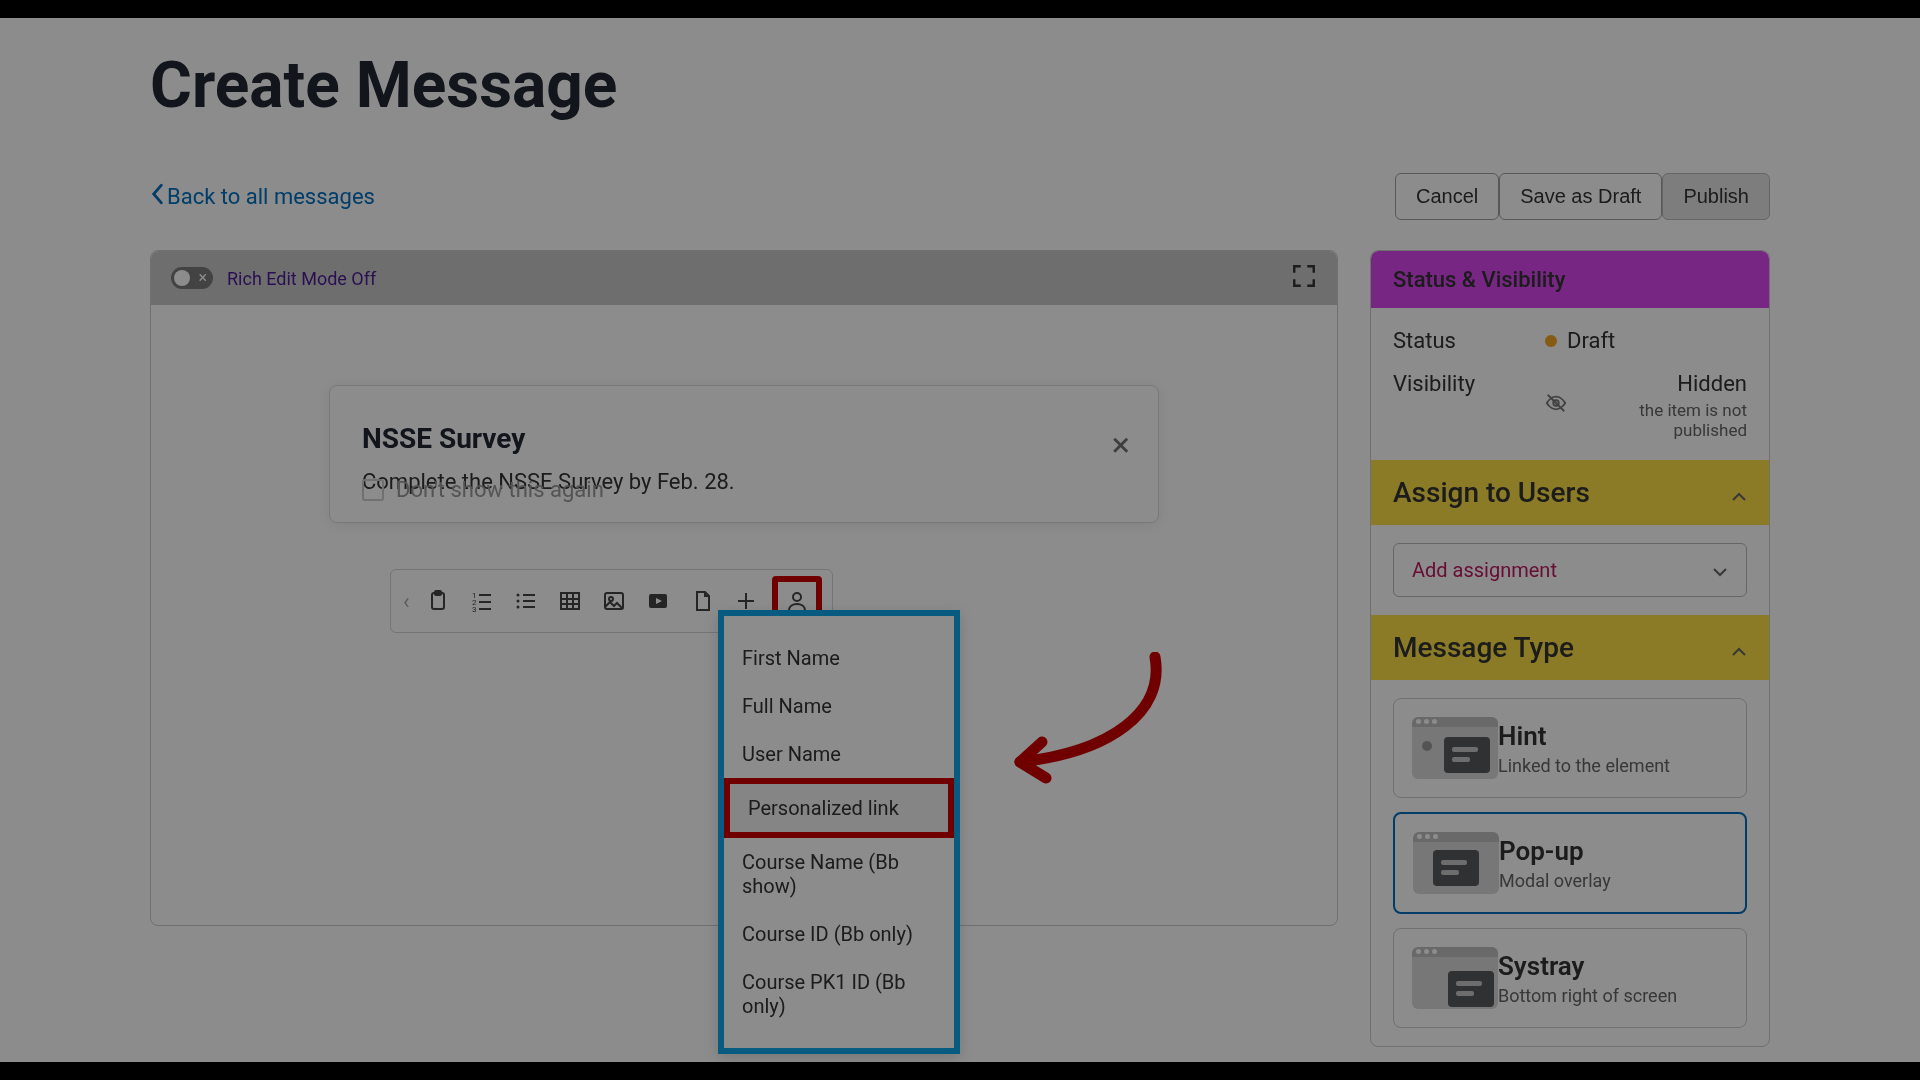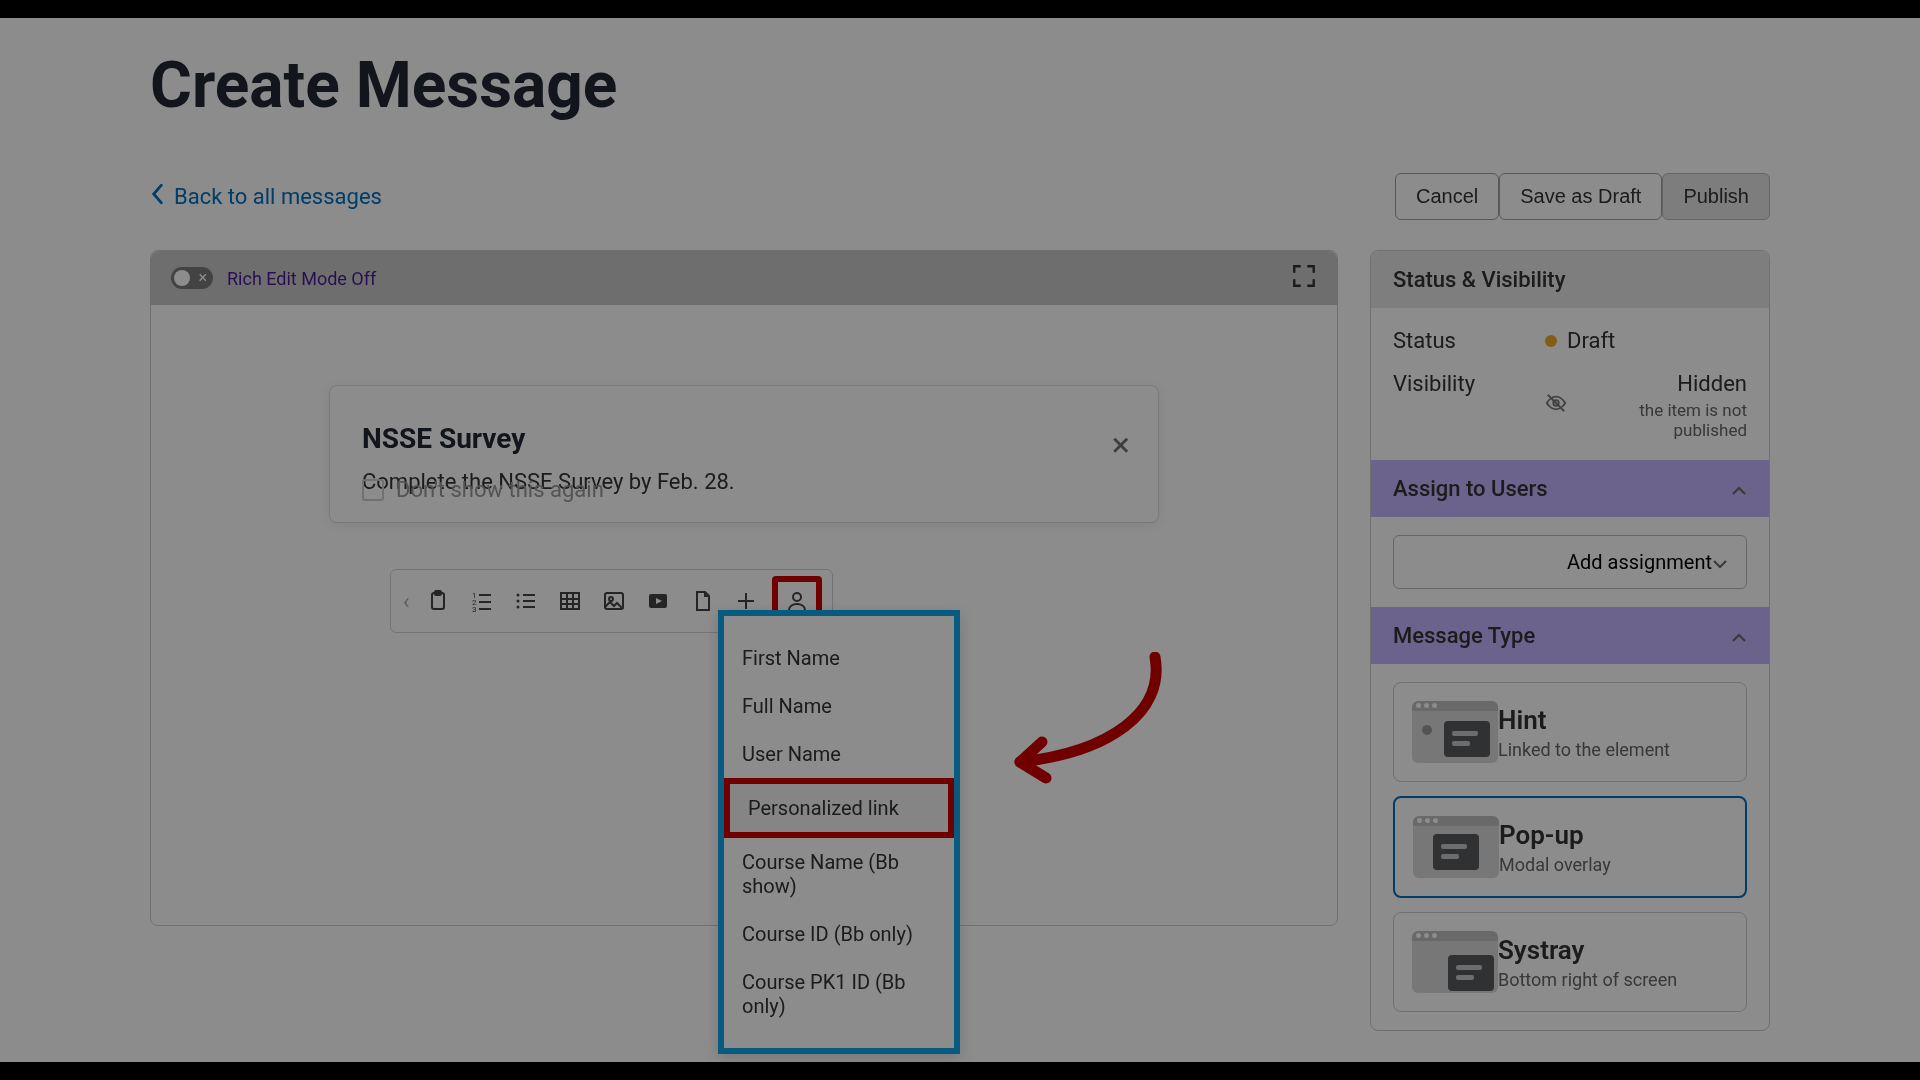--- a/index.html
+++ b/index.html
@@ -5,21 +5,21 @@
   * { box-sizing: border-box; margin: 0; padding: 0; }
   body { font-family: -apple-system, BlinkMacSystemFont, "Segoe UI", Roboto, sans-serif; background: #fff; width: 1920px; height: 1080px; overflow: hidden; position: relative; }
   .letterbox-top, .letterbox-bottom { position: absolute; left: 0; right: 0; height: 18px; background: #000; z-index: 10; }
   .letterbox-top { top: 0; }
   .letterbox-bottom { bottom: 0; }
   .frame { position: absolute; top: 18px; left: 0; right: 0; bottom: 18px; background: #fff; }
   .dim { position: absolute; inset: 0; background: rgba(0,0,0,0.45); z-index: 5; pointer-events: none; }
   .container { padding: 30px 150px 0 150px; }
   h1.page-title { font-size: 64px; font-weight: 700; color: #212934; margin-bottom: 50px; }
   .header-row { display: flex; justify-content: space-between; align-items: center; margin-bottom: 30px; }
-  .back-link { color: #006FBF; font-size: 22px; display: flex; align-items: center; gap: 10px; cursor: pointer; }
+  .back-link { color: #006FBF; font-size: 22px; display: flex; align-items: center; gap: 3px; cursor: pointer; }
   .back-link svg { width: 14px; height: 22px; }
   .action-buttons { display: flex; gap: 0; }
   .btn { padding: 11px 20px; border-radius: 6px; font-size: 20px; cursor: pointer; border: 1px solid #a0a0a0; background: #fff; color: #333; }
   .btn.secondary { background: #e4e4e4; border-color: #b9b9b9; }
   .main-row { display: flex; gap: 32px; }
   .editor-col { flex: 1; }
   .sidebar-col { width: 400px; }
   .editor-panel { border: 1px solid #ccc; border-radius: 8px; overflow: visible; position: relative; background: #fff; }
   .editor-toolbar { background: #c9c9c9; padding: 12px 20px; display: flex; align-items: center; gap: 14px; border-radius: 8px 8px 0 0; }
   .toggle-pill { width: 42px; height: 22px; background: #7a7a7a; border-radius: 11px; position: relative; display: inline-flex; align-items: center; }
@@ -35,34 +35,34 @@
   .message-body { font-size: 22px; color: #333; margin-bottom: 0; }
   .floating-toolbar { position: absolute; top: 183px; left: 60px; background: #fff; border: 1px solid #d4d4d4; border-radius: 6px; padding: 6px 10px; display: flex; align-items: center; gap: 8px; z-index: 3; }
   .floating-toolbar .tb { width: 36px; height: 36px; display: flex; align-items: center; justify-content: center; color: #444; cursor: pointer; border-radius: 4px; }
   .floating-toolbar .tb.person-highlight { border: 6px solid #c00; background: #fff; width: 50px; height: 50px; }
   .floating-toolbar .chev { color: #aaa; font-size: 22px; padding: 0 2px; }
   .dropdown { position: absolute; top: 224px; left: 388px; width: 242px; background: #fff; border: 6px solid #0ea5e9; box-shadow: 0 4px 14px rgba(0,0,0,0.15); z-index: 3; padding: 18px 0; }
   .dropdown .item { padding: 12px 18px; font-size: 20px; color: #333; cursor: pointer; }
   .dropdown .item.highlight { border: 6px solid #c00; background: #f2f2f2; }
   .dont-show { position: absolute; bottom: 20px; left: 32px; display: flex; align-items: center; gap: 12px; color: #999; font-size: 22px; }
   .dont-show .cb { width: 22px; height: 22px; border: 2px solid #ccc; border-radius: 3px; }
-  .side-panel-header { background: #e5e5e5; padding: 16px 22px; font-size: 22px; color: #333; font-weight: 500; border-radius: 8px 8px 0 0; }
+  .side-panel-header { background: #d946ef; padding: 16px 22px; font-size: 22px; color: #333; font-weight: 500; border-radius: 8px 8px 0 0; }
   .side-panel { border: 1px solid #ccc; border-radius: 8px; margin-bottom: 0; background: #fff; overflow: hidden; }
   .status-block { padding: 20px 22px; }
   .status-row { display: flex; margin-bottom: 18px; align-items: flex-start; }
   .status-row:last-child { margin-bottom: 0; }
   .status-label { width: 152px; font-size: 22px; color: #333; }
   .status-value { flex: 1; font-size: 22px; color: #333; display: flex; align-items: center; gap: 10px; }
   .status-value .dot { width: 12px; height: 12px; background: #f5a623; border-radius: 50%; }
   .status-value .sub { font-size: 17px; color: #666; margin-top: 4px; }
   .status-value .vcol { display: flex; flex-direction: column; text-align: right; }
-  .section-header { background: #c4b5fd; padding: 16px 22px; font-size: 22px; color: #333; font-weight: 500; display: flex; justify-content: space-between; align-items: center; }
+  .section-header { background: #fde047; padding: 16px 22px; font-size: 28px; color: #333; font-weight: 500; display: flex; justify-content: space-between; align-items: center; }
   .section-header .chev-up { color: #666; }
   .assign-body { padding: 18px 22px; }
-  .assign-select { border: 1px solid #bbb; border-radius: 6px; padding: 14px 18px; display: flex; justify-content: flex-end; align-items: center; font-size: 20px; color: #000000; cursor: pointer; }
+  .assign-select { border: 1px solid #bbb; border-radius: 6px; padding: 14px 18px; display: flex; justify-content: space-between; align-items: center; font-size: 20px; color: #be185d; cursor: pointer; }
   .mtype-body { padding: 18px 22px; display: flex; flex-direction: column; gap: 14px; }
   .mtype-card { border: 1px solid #ccc; border-radius: 8px; padding: 18px; display: flex; align-items: center; cursor: pointer; }
   .mtype-card.selected { border: 2px solid #006FBF; }
   .mtype-icon { width: 86px; height: 62px; background: #d9d9d9; border-radius: 6px; position: relative; flex-shrink: 0; border-top: 10px solid #bfbfbf; }
   .mtype-icon .tab-dots { position: absolute; top: -8px; left: 4px; display: flex; gap: 3px; }
   .mtype-icon .tab-dots span { width: 5px; height: 5px; background: #fff; border-radius: 50%; display: block; }
   .mtype-icon .win { position: absolute; width: 46px; height: 36px; background: #565a5e; border-radius: 4px; }
   .mtype-icon.hint .win { bottom: 6px; right: 8px; }
   .mtype-icon.hint::before { content:''; position:absolute; left: 10px; top: 14px; width: 10px; height: 10px; background:#999; border-radius:50%; }
   .mtype-icon.popup .win { top: 8px; left: 20px; }

